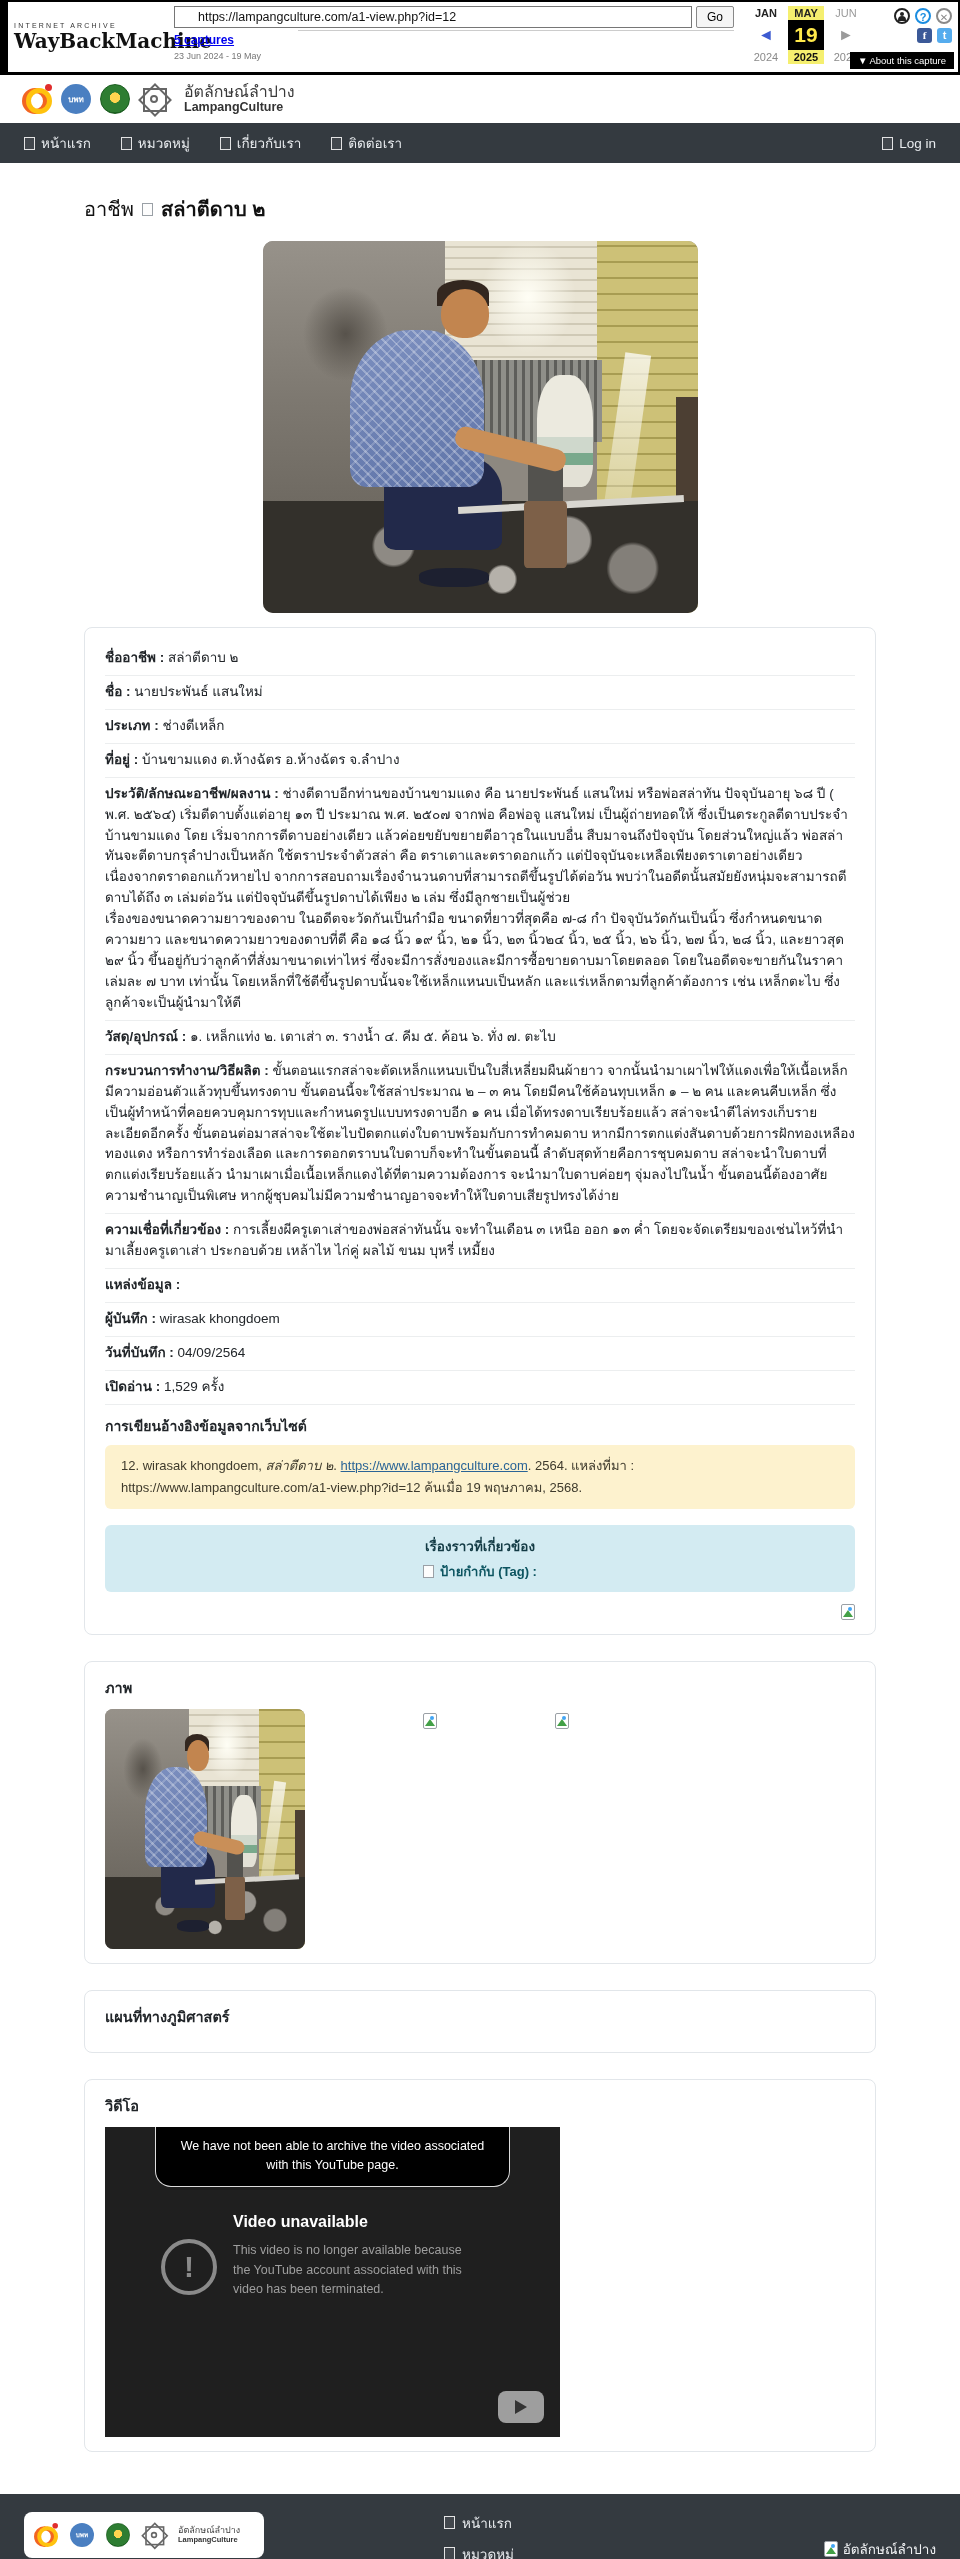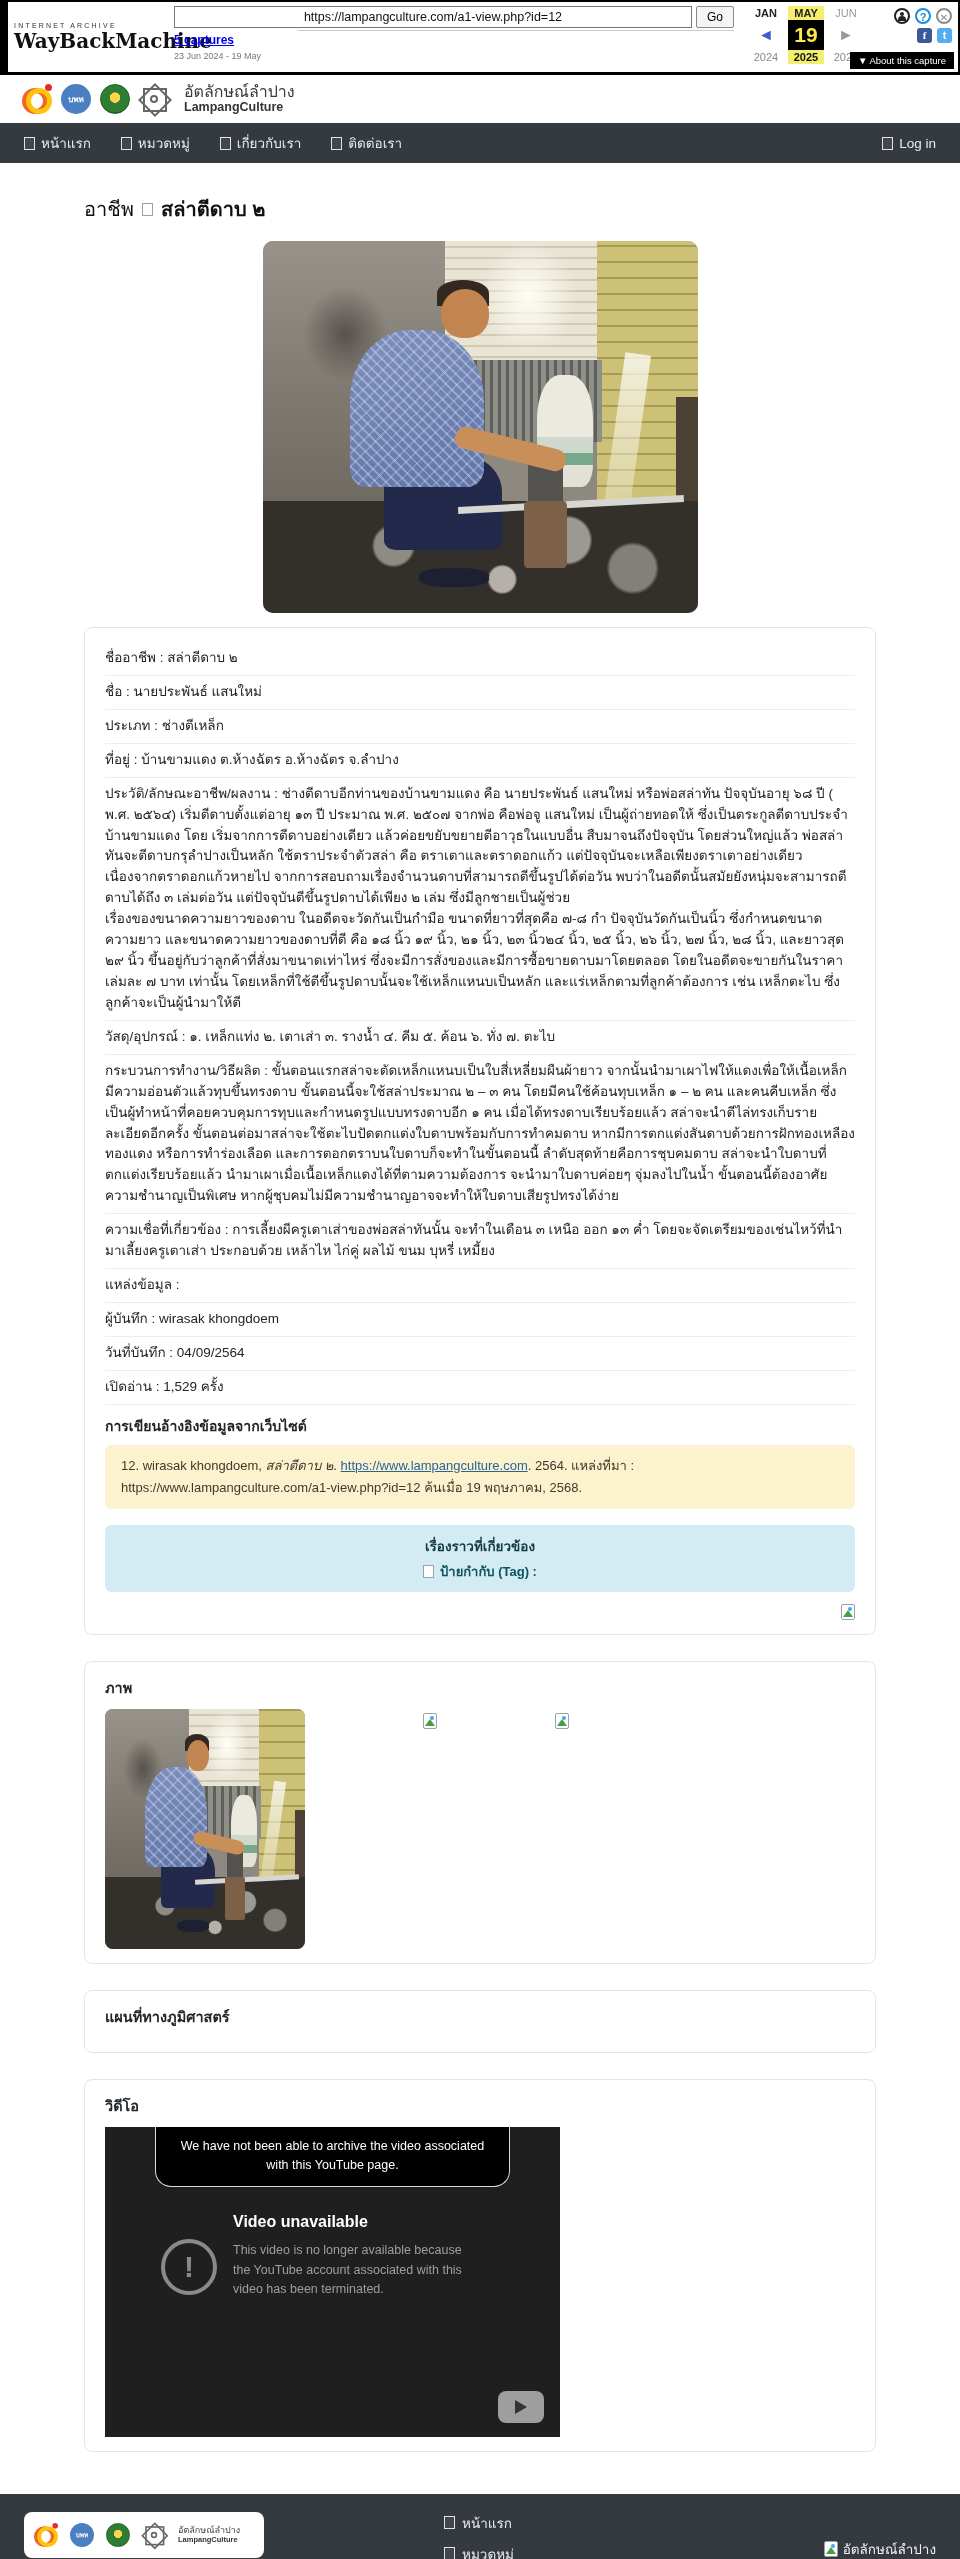--- a/index.html
+++ b/index.html
@@ -6,21 +6,21 @@
   body { background:#fff; font-family:"Liberation Sans","DejaVu Sans",sans-serif; color:#212529; width:960px; }
 
   
   .wb-toolbar { background:#fff; border:2px solid #000; border-left-width:8px; border-bottom-width:3px;
     height:75px; display:flex; align-items:stretch; padding:4px 6px 6px 6px; position:relative; gap:10px; }
   .wb-logo { width:150px; display:flex; flex-direction:column; justify-content:center; }
   .wb-logo .l1 { font-size:7px; letter-spacing:2.2px; color:#333; white-space:nowrap; }
   .wb-logo .l2 { font-size:20px; font-weight:bold; font-family:"DejaVu Serif","Liberation Serif",serif; color:#111; line-height:1; margin-top:2px; white-space:nowrap; }
   .wb-mid { flex:1; display:flex; flex-direction:column; gap:2px; min-width:0; }
   .wb-urlrow { display:flex; gap:4px; }
-  .wb-url { flex:1; height:22px; border:1px solid #767676; font-size:12.5px; padding:0 23px; color:#111;text-align:center; }
+  .wb-url { flex:1; height:22px; border:1px solid #767676; font-size:12.5px; padding:0 23px; color:#111; }
   .wb-go { height:22px; padding:0 10px; font-size:12px; background:#f5f5f5; border:1px solid #888; border-radius:2px; cursor:pointer; }
   .wb-sparkrow { display:flex; gap:16px; align-items:flex-start; height:26px; }
   .wb-capcol { width:108px; }
   .wb-captures { color:#0000ee; text-decoration:underline; font-size:12px; font-weight:bold; }
   .wb-caprange { font-size:9px; color:#777; margin-top:3px; white-space:nowrap; }
   .wb-spark { flex:1; position:relative; border-bottom:1px solid #ccc;
     background:repeating-linear-gradient(90deg,#e3e3e3 0 1px,transparent 1px 19px); }
   .wb-spark .band-y { position:absolute; right:24px; top:0; width:10px; height:100%; background:#f7e04a; }
   .wb-spark .band-p { position:absolute; right:20px; top:0; width:4px; height:100%; background:#ffb3b3; }
   .wb-spark .bar1 { position:absolute; right:38px; bottom:0; width:3px; height:100%; background:#111; }
@@ -115,21 +115,21 @@
   .fs-pants { position:absolute; left:28%; top:57%; width:27%; height:26%; border-radius:20% 40% 10% 10%; background:#22294a; }
   .fs-foot { position:absolute; left:36%; top:88%; width:16%; height:5%; border-radius:40%; background:#1d2030; }
   .fs-rod { position:absolute; left:45%; top:70%; width:52%; height:2%; background:#d8d6d0; transform:rotate(-3deg); }
   .fs-anvil { position:absolute; left:61%; top:58%; width:8%; height:13%; background:#53524e; border-radius:10% 10% 0 0; }
   .fs-stump { position:absolute; left:60%; top:70%; width:10%; height:18%; background:#7d6048; border-radius:8%; }
 
   .card { border:1px solid #e2e6ea; border-radius:8px; background:#fff; padding:14px 20px; margin-top:14px; }
 
   .field-row { padding:6px 0; border-top:1px solid #eceeef; font-size:13.5px; line-height:1.55; }
   .field-row:first-child { border-top:none; }
-  .field-label { font-weight:normal; color:#212529; }
+  .field-label { font-weight:bold; color:#212529; }
   .field-label::after { content:" : "; }
   .field-value { color:#212529; white-space:pre-line; }
 
   .cite-heading { font-weight:bold; font-size:14px; padding:10px 0 8px 0; border-top:1px solid #eceeef; }
   .cite-box { background:#fdf2ce; border-radius:6px; padding:10px 16px; font-size:13px; line-height:1.7; color:#3e3a2c; }
   .cite-box .t-italic { font-style:italic; }
   .cite-box a, .cite-link { color:#2a6496; text-decoration:underline; cursor:pointer; }
 
   .related-box { background:#d3ebf2; border-radius:6px; padding:10px 16px; margin-top:16px; text-align:center; }
   .related-title { font-weight:bold; font-size:13.5px; color:#123a44; }

